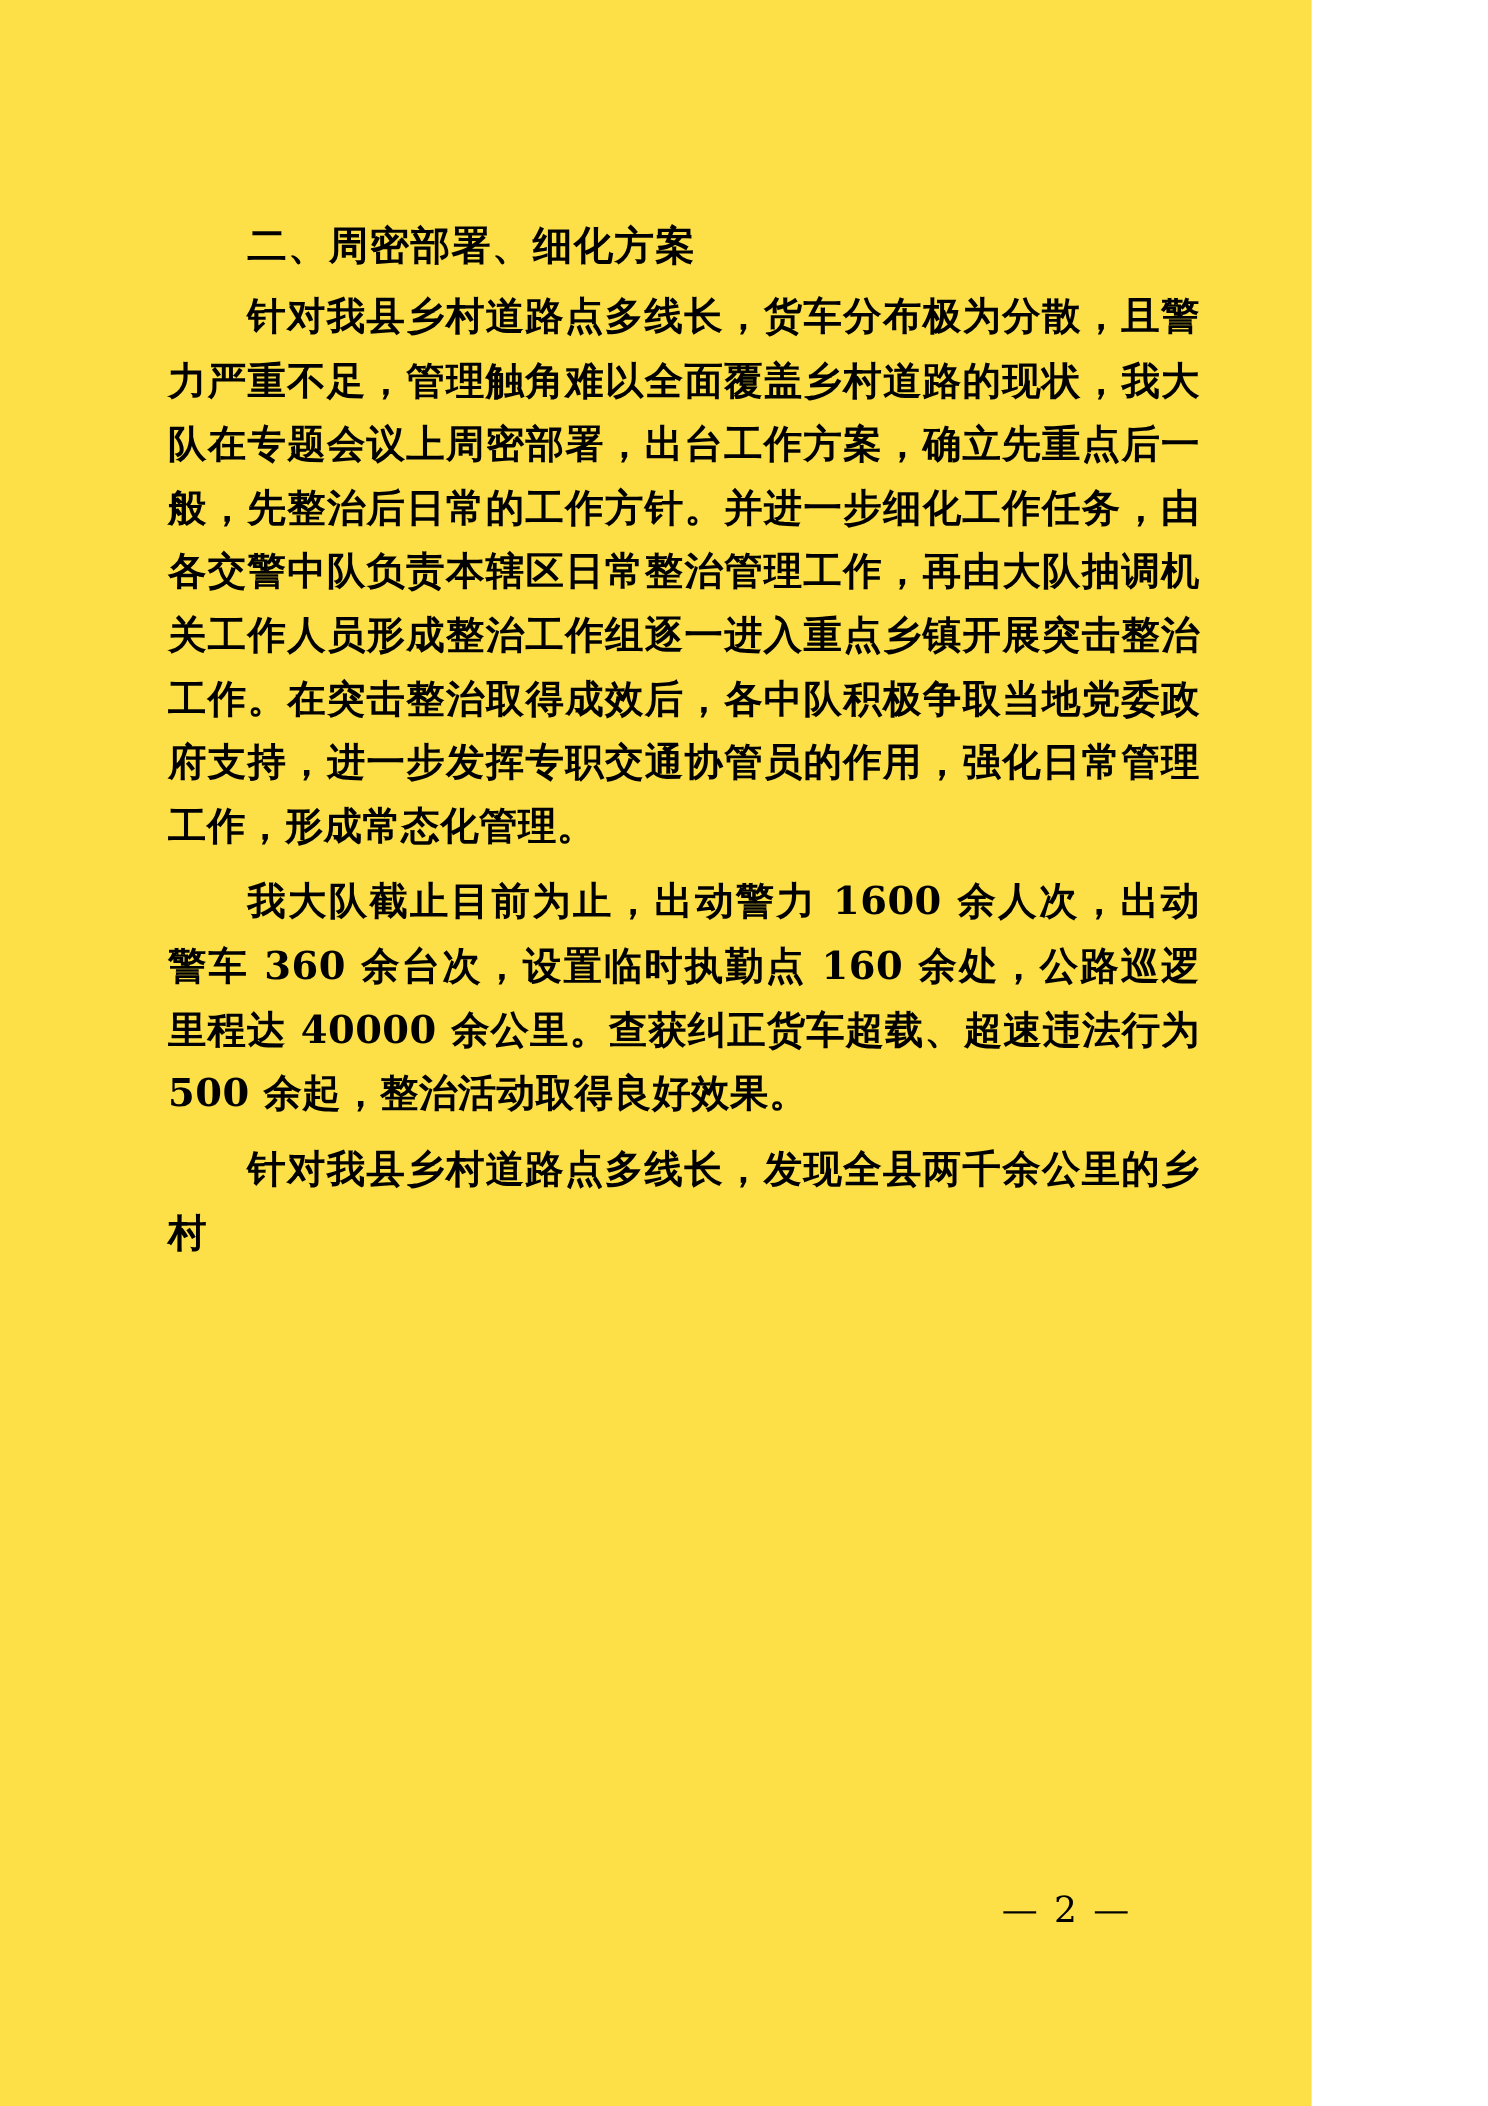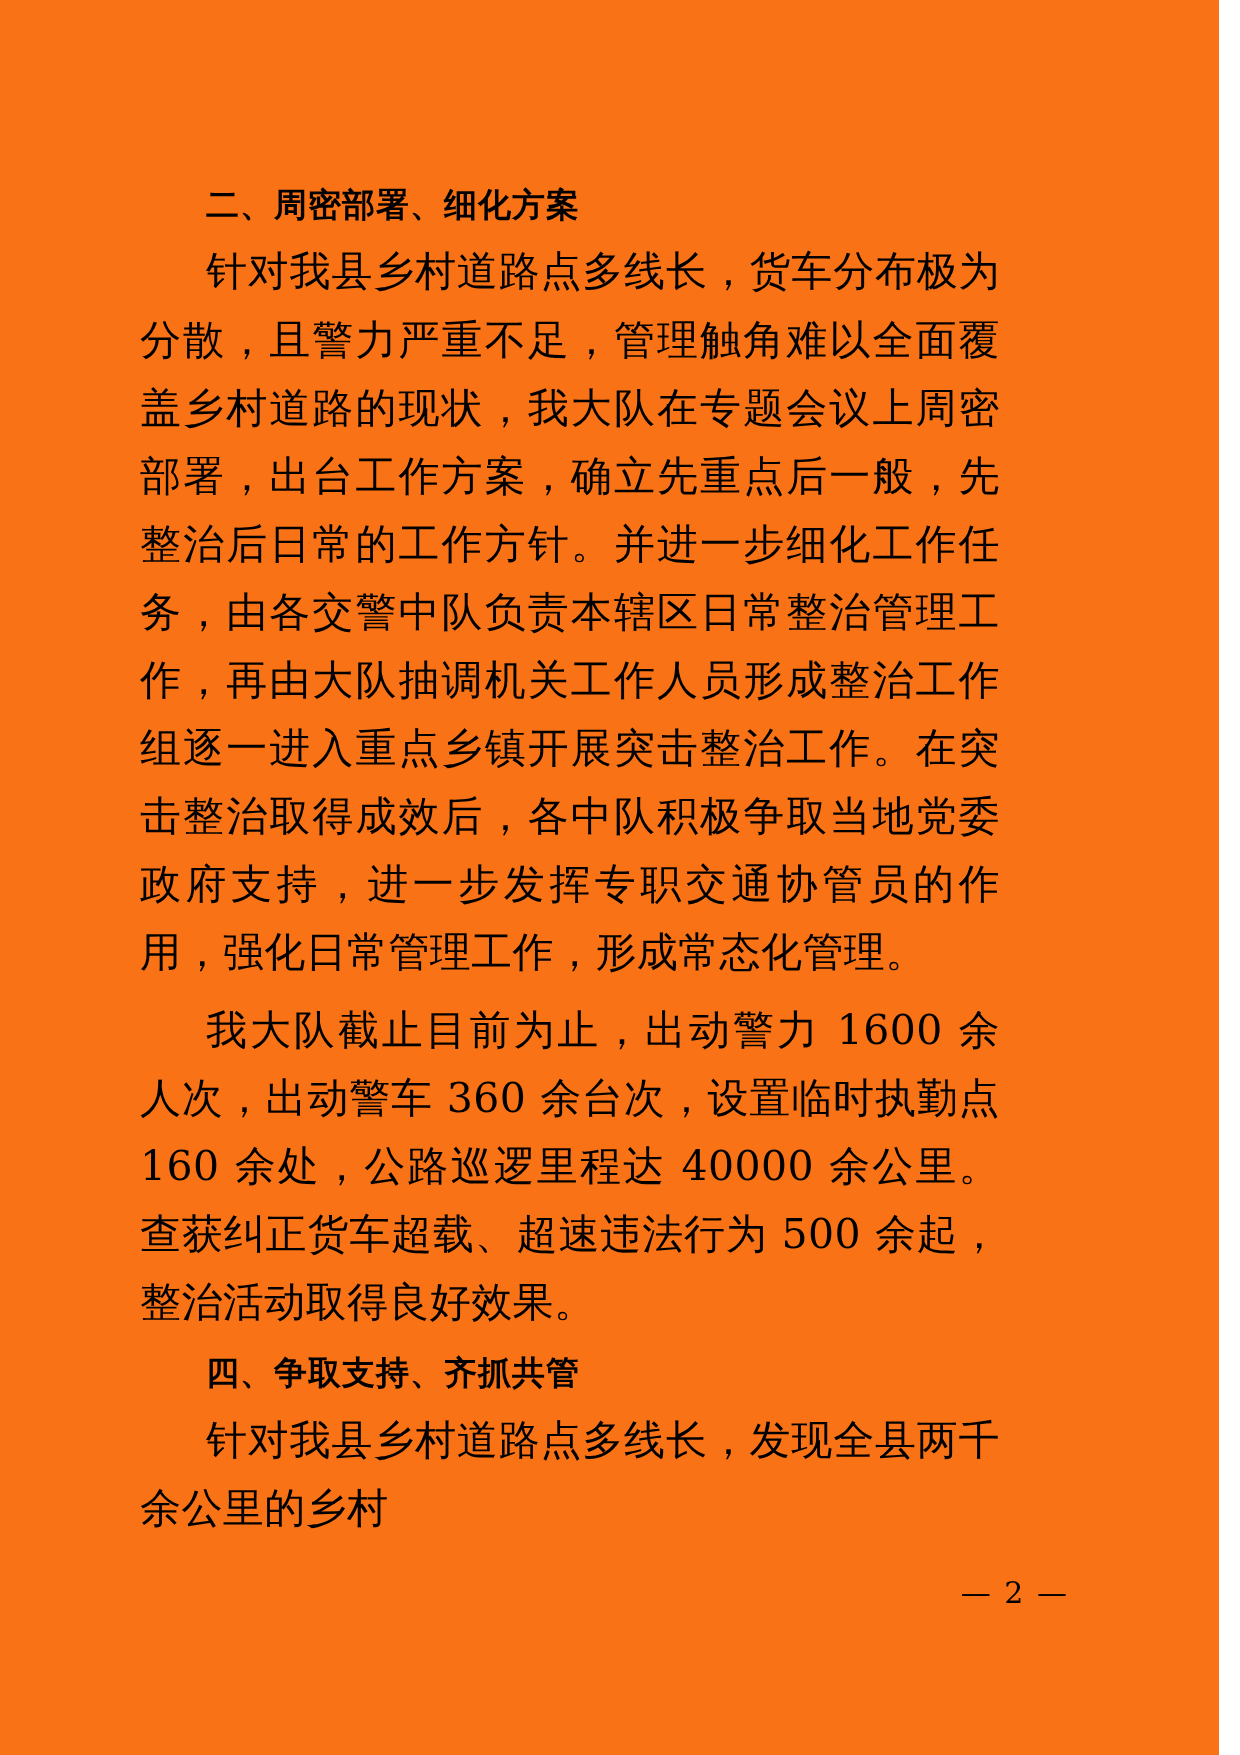--- a/index.html
+++ b/index.html
@@ -6,49 +6,50 @@
     margin: 0;
     padding: 0;
     background: #ffffff;
   }
   body {
     font-family: "DejaVu Serif", "Liberation Serif", serif;
     color: #000000;
   }
   .page {
     position: relative;
-    width: 1219px;
+    width: 1093px;
     height: 1755px;
-    background: #f97316;
+    background: #fde047;
     box-sizing: border-box;
     overflow: hidden;
   }
   .content {
     position: absolute;
     left: 140px;
     top: 178px;
     width: 860px;
   }
   .heading {
     font-size: 33px;
     font-weight: bold;
     line-height: 1.62;
     letter-spacing: 1px;
     text-indent: 66px;
     margin: 0 0 6px 0;
     font-family: "DejaVu Serif", "Liberation Serif", serif;
   }
   .para {
-    font-size: 41px;
+    font-size: 32px;
     line-height: 1.66;
     text-indent: 66px;
     margin: 0 0 4px 0;
     text-align: justify;
     text-justify: inter-ideograph;
     letter-spacing: 0.4px;
+    font-weight: bold;
   }
   .block {
     margin-bottom: 10px;
   }
   .page-number {
     position: absolute;
     right: 150px;
     bottom: 145px;
     font-size: 30px;
     letter-spacing: 2px;
@@ -63,20 +64,19 @@
     <div class="block">
       <h2 class="heading">二、周密部署、细化方案</h2>
       <p class="para">针对我县乡村道路点多线长，货车分布极为分散，且警力严重不足，管理触角难以全面覆盖乡村道路的现状，我大队在专题会议上周密部署，出台工作方案，确立先重点后一般，先整治后日常的工作方针。并进一步细化工作任务，由各交警中队负责本辖区日常整治管理工作，再由大队抽调机关工作人员形成整治工作组逐一进入重点乡镇开展突击整治工作。在突击整治取得成效后，各中队积极争取当地党委政府支持，进一步发挥专职交通协管员的作用，强化日常管理工作，形成常态化管理。</p>
     </div>
 
     <div class="block">
       <p class="para">我大队截止目前为止，出动警力 1600 余人次，出动警车 360 余台次，设置临时执勤点 160 余处，公路巡逻里程达 40000 余公里。查获纠正货车超载、超速违法行为 500 余起，整治活动取得良好效果。</p>
     </div>
 
     <div class="block">
-      <h2 class="heading">四、争取支持、齐抓共管</h2>
       <p class="para">针对我县乡村道路点多线长，发现全县两千余公里的乡村</p>
     </div>
 
   </div>
 
   <div class="page-number">— 2 —</div>
 </div>
 
 </body></html>

